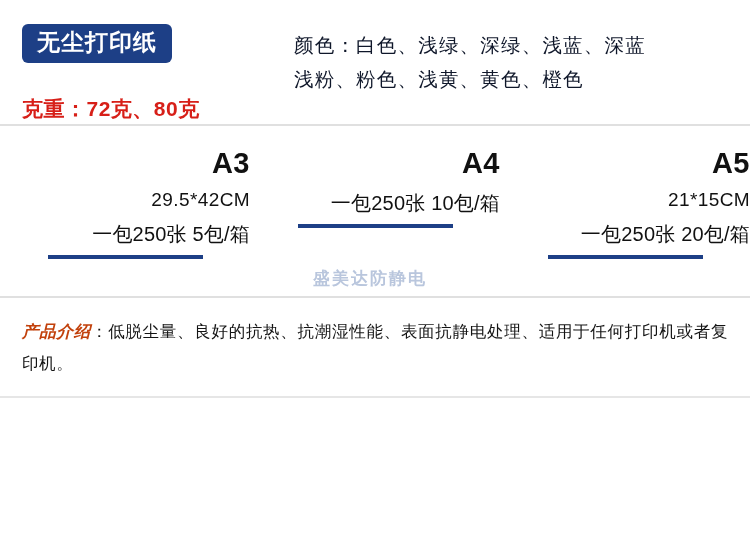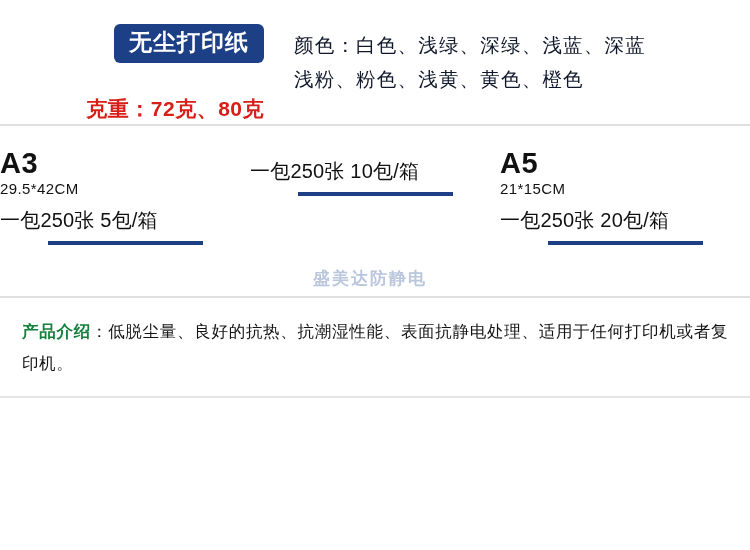--- a/index.html
+++ b/index.html
@@ -28,21 +28,20 @@
     height: 124px;
     padding: 18px 20px 0 22px;
     box-sizing: border-box;
     display: flex;
     align-items: flex-start;
   }
   .header-left {
     width: 242px;
     flex: 0 0 242px;
     padding-top: 6px;
-    text-align: right;
   }
   .title-badge {
     display: inline-block;
     background: #1d3f86;
     color: #ffffff;
     font-size: 23px;
     font-weight: bold;
     letter-spacing: 1px;
     padding: 7px 15px 9px 15px;
     border-radius: 6px;
@@ -78,32 +77,33 @@
   
   .sizes {
     display: flex;
     height: 170px;
     padding-top: 22px;
     box-sizing: border-box;
     position: relative;
   }
   .size-col {
     flex: 1;
-    text-align: left;
+    text-align: right;
     position: relative;
   }
   .size-name {
     font-size: 29px;
     font-weight: bold;
     color: #111111;
     line-height: 1.1;
     letter-spacing: 0.5px;
   }
   .size-dim {
-    font-size: 15px;
+    margin-top: 9px;
+    font-size: 19px;
     color: #111111;
     letter-spacing: 0.4px;
   }
   .size-pack {
     margin-top: 10px;
     font-size: 20px;
     color: #111111;
     letter-spacing: 0.2px;
     white-space: nowrap;
   }
@@ -132,22 +132,23 @@
     box-sizing: border-box;
   }
   .sec-body {
     font-size: 16.5px;
     line-height: 1.92;
     color: #141414;
     letter-spacing: 0.6px;
     text-align: justify;
   }
   .sec-label {
-    color: #15803d;
-    font-weight: bold;
+    color: #c2410c;
+    font-weight: bold;
+    font-style: italic;
   }
   .sec-colon {
     color: #141414;
   }
   .spacer-line {
     margin-top: 17px;
     height: 2px;
     background: #e6e6e6;
     width: 100%;
   }
@@ -173,20 +174,21 @@
   <div class="divider"></div>
 
   <div class="sizes">
     <div class="size-col">
       <div class="size-name">A3</div>
       <div class="size-dim">29.5*42CM</div>
       <div class="size-pack">一包250张  5包/箱</div>
       <div class="size-underline"></div>
     </div>
     <div class="size-col">
+      <div class="size-name">A4</div>
       <div class="size-pack">一包250张  10包/箱</div>
       <div class="size-underline"></div>
     </div>
     <div class="size-col">
       <div class="size-name">A5</div>
       <div class="size-dim">21*15CM</div>
       <div class="size-pack">一包250张  20包/箱</div>
       <div class="size-underline"></div>
     </div>
     <div class="watermark">盛美达防静电</div>

